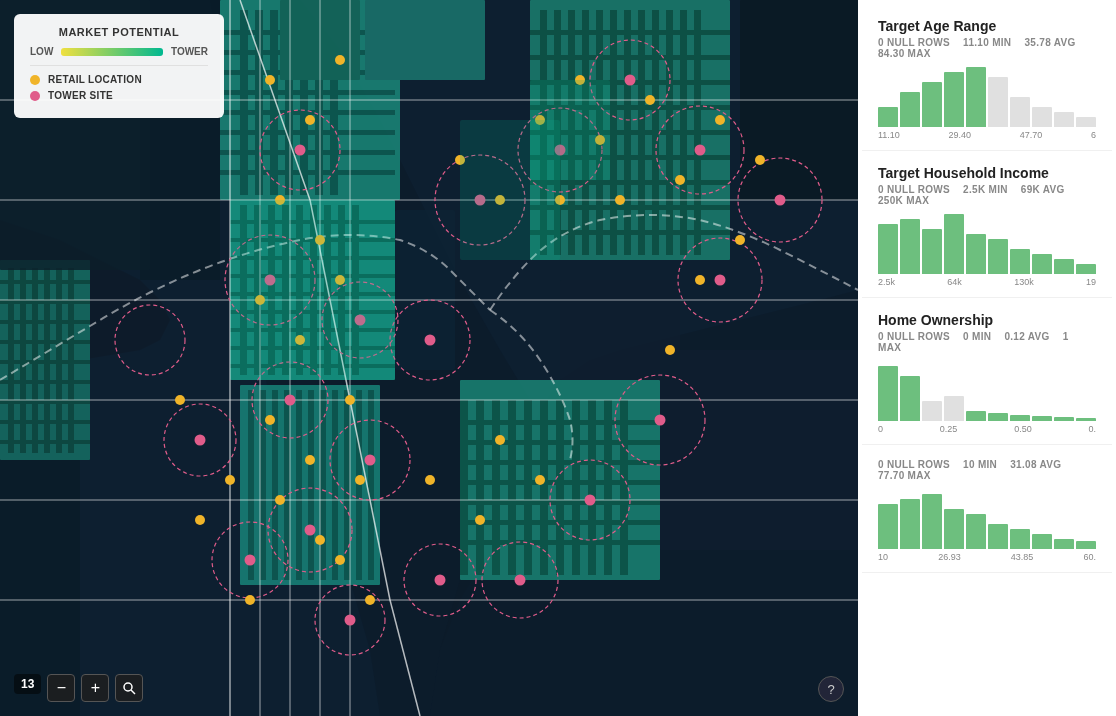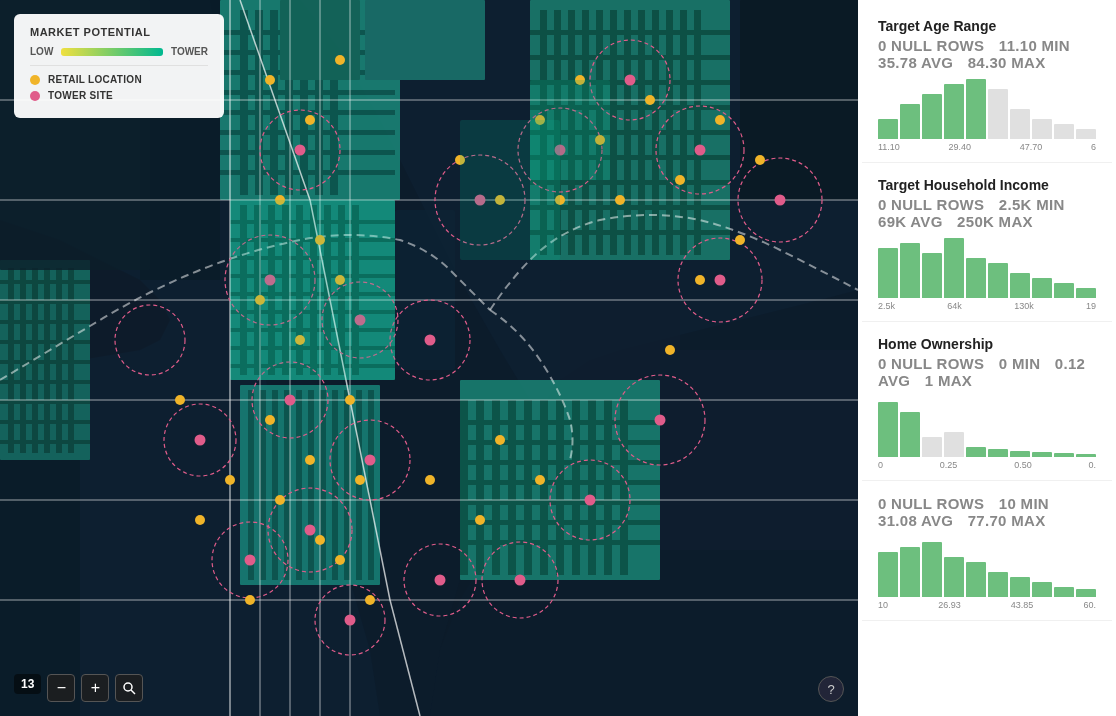--- a/index.html
+++ b/index.html
@@ -17,20 +17,21 @@
     
     .legend {
       position: absolute;
       top: 14px;
       left: 14px;
       background: rgba(255,255,255,0.95);
       border-radius: 6px;
       padding: 12px 16px;
       min-width: 210px;
       z-index: 10;
+      text-align: center;
     }
     .legend-title {
       font-size: 11px;
       font-weight: 700;
       color: #333;
       letter-spacing: 0.5px;
       margin-bottom: 8px;
     }
     .legend-gradient-row {
       display: flex;
@@ -138,21 +139,21 @@
       padding: 14px 16px 10px;
       border-bottom: 1px solid #f0f0f0;
     }
     .chart-title {
       font-size: 14px;
       font-weight: 600;
       color: #222;
       margin-bottom: 3px;
     }
     .chart-meta {
-      font-size: 15px;
+      font-size: 10px;
       color: #888;
       letter-spacing: 0.3px;
       margin-bottom: 8px;
       font-weight: 600;
     }
     .chart-meta span { margin-right: 10px; }
 
     .histogram {
       width: 100%;
       height: 60px;

